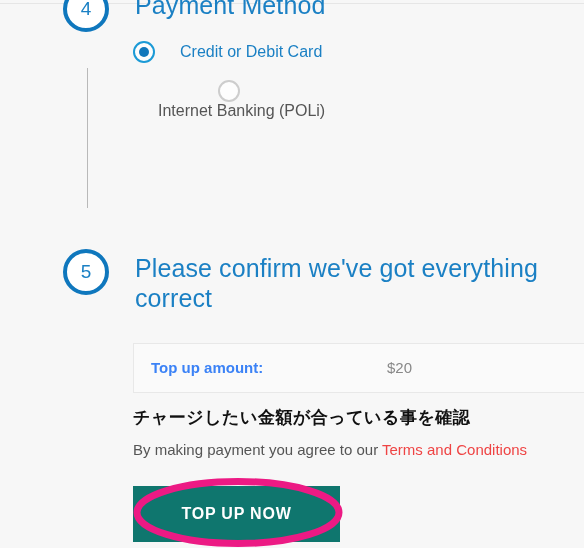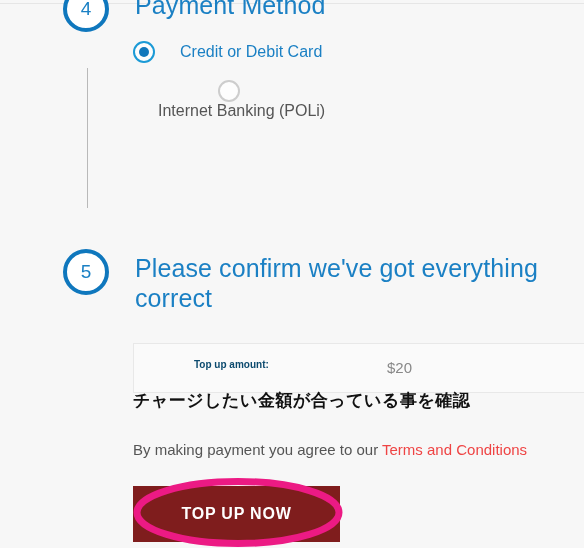--- a/index.html
+++ b/index.html
@@ -114,40 +114,39 @@
     width: 470px;
     height: 50px;
     box-sizing: border-box;
     border: 1px solid #e8e8e8;
     background: #fafafa;
   }
   .summary-label {
     position: absolute;
     left: 17px;
     top: 15px;
-    font-size: 10px;
-    font-weight: bold;
-    color: #0c4a6e;
-    white-space: nowrap;
-    margin-left: 43px;
+    font-size: 15px;
+    font-weight: bold;
+    color: #3b82f6;
+    white-space: nowrap;
   }
   .summary-value {
     position: absolute;
     left: 253px;
     top: 15px;
     font-size: 15px;
     color: #888888;
     white-space: nowrap;
   }
 
   
   #annotation-confirm {
     position: absolute;
     left: 133px;
-    top: 389px;
+    top: 406px;
     font-size: 17px;
     font-weight: bold;
     color: #111111;
     letter-spacing: 0.5px;
     white-space: nowrap;
     font-family: "DejaVu Sans", sans-serif;
   }
 
   
   #terms-line {
@@ -163,21 +162,21 @@
     text-decoration: none;
   }
 
   
   #topup-button {
     position: absolute;
     left: 133px;
     top: 486px;
     width: 207px;
     height: 56px;
-    background: #7f1d1d;
+    background: #0f766e;
     border: none;
     color: #ffffff;
     font-size: 16px;
     font-weight: bold;
     letter-spacing: 0.8px;
     font-family: "Liberation Sans", sans-serif;
     cursor: pointer;
     padding: 0;
   }
 

